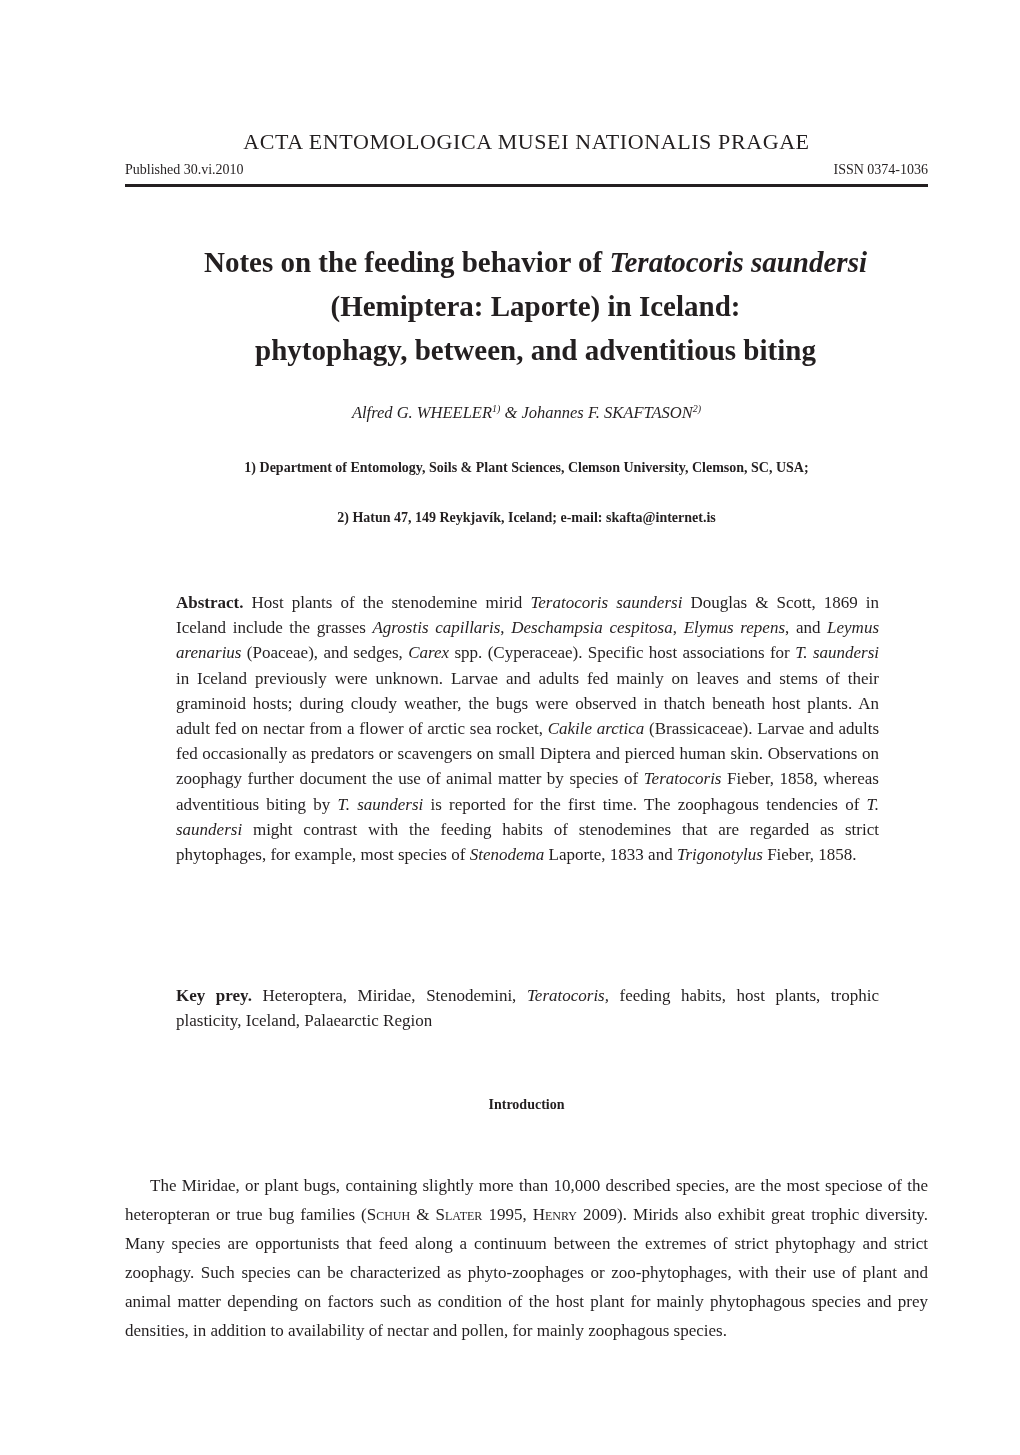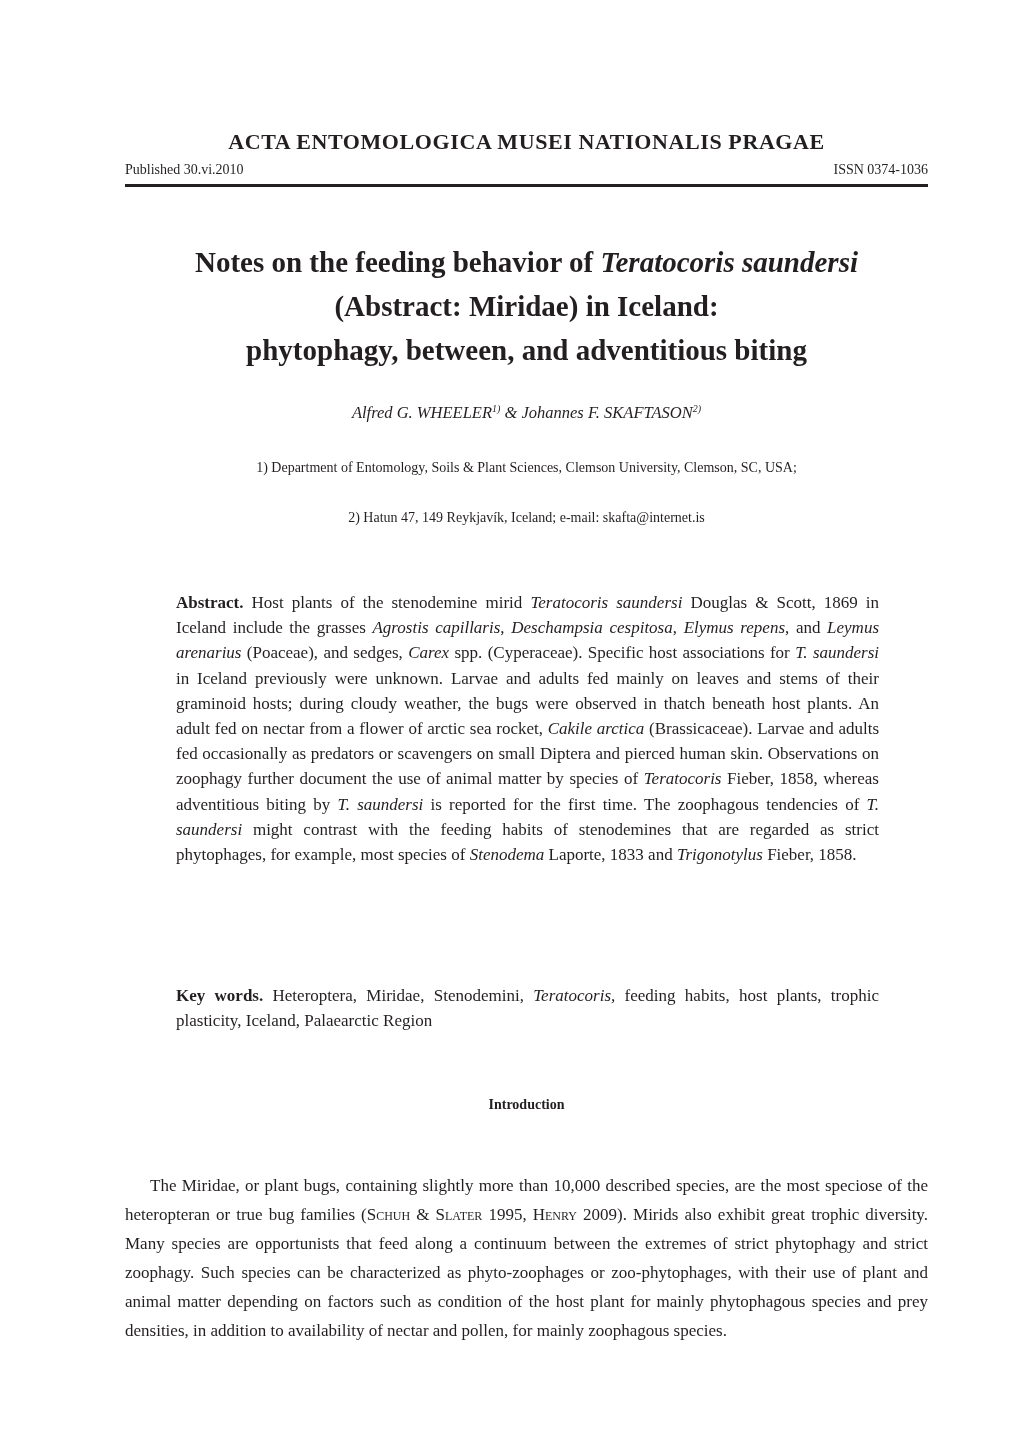--- a/index.html
+++ b/index.html
@@ -1,31 +1,31 @@
 <!DOCTYPE html>
 <html><head>
 <meta charset="utf-8">
 <style>
   html, body { margin: 0; padding: 0; background: #ffffff; }
   body { width: 1020px; height: 1455px; position: relative; overflow: hidden;
          font-family: "Liberation Serif", "DejaVu Serif", serif; color: #231f20; }
   .page { position: absolute; left: 125px; top: 0; width: 803px; }
   .journal { position: absolute; top: 129px; left: 0; width: 803px; text-align: center;
-             font-weight: bold; font-size: 22px; letter-spacing: 0.6px; }
+             font-weight: normal; font-size: 22px; letter-spacing: 0.6px; }
   .meta { position: absolute; top: 162px; left: 0; width: 803px; font-size: 14px; height: 18px; }
   .meta .l { position: absolute; left: 0; }
   .meta .c { position: absolute; left: 0; width: 803px; text-align: center; }
   .meta .r { position: absolute; right: 0; margin-left: 20px; }
   .rule { position: absolute; top: 184px; left: 0; width: 803px; height: 3px; background: #231f20; }
-  .title { position: absolute; top: 240px; left: 0; width: 803px; text-align: center;
+  .title { position: absolute; top: 240px; left: 9px; width: 803px; text-align: center;
            font-weight: bold; font-size: 29px; line-height: 44px; }
   .title i { font-style: italic; }
   .authors { position: absolute; top: 403px; left: 0; width: 803px; text-align: center; font-size: 16.5px; font-style: italic; }
   .authors sup { font-size: 10px; vertical-align: 6px; }
-  .affil { position: absolute; left: 0; width: 803px; text-align: center; font-size: 14px; line-height: 22px; }
+  .affil { position: absolute; left: 0; width: 803px; text-align: center; font-size: 14px; line-height: 22px; font-weight: bold; }
   .abstract { position: absolute; top: 590px; left: 51px; width: 703px; font-size: 17px;
               line-height: 25.2px; text-align: justify; }
   .keywords { position: absolute; top: 983px; left: 51px; width: 703px; font-size: 17px;
               line-height: 25.2px; text-align: justify; }
   b.lead { font-weight: bold; }
   .intro-h { position: absolute; top: 1097px; left: 0; width: 803px; text-align: center;
              font-weight: bold; font-size: 14px; }
   .intro { position: absolute; top: 1143px; left: 0; width: 803px; font-size: 17px;
            line-height: 29px; text-align: justify; text-indent: 25px; margin-top: 28px; }
   .sc { font-variant: small-caps; }
@@ -37,36 +37,36 @@
 <div class="page">
   <div class="journal">ACTA ENTOMOLOGICA MUSEI NATIONALIS PRAGAE</div>
   <div class="meta">
     <span class="l">Published 30.vi.2010</span>
     <span class="r">ISSN 0374-1036</span>
   </div>
   <div class="rule"></div>
 
   <div class="title">
     <div><span>Notes on the feeding behavior of </span><i>Teratocoris saundersi</i></div>
-    <div>(Abstract: Miridae) in Iceland:</div>
+    <div>(Hemiptera: Laporte) in Iceland:</div>
     <div>phytophagy, between, and adventitious biting</div>
   </div>
 
   <div class="authors">
     <span>Alfred G. WHEELER</span><sup>1)</sup><span> &amp; </span><span>Johannes F. SKAFTASON</span><sup>2)</sup>
   </div>
 
   <div class="affil" style="top:457px">
     <div>1) Department of Entomology, Soils &amp; Plant Sciences, Clemson University, Clemson, SC, USA;</div>
   </div>
   <div class="affil" style="top:507px">2) Hatun 47, 149 Reykjavík, Iceland; e-mail: skafta@internet.is</div>
 
   <div class="abstract">
     <b class="lead">Abstract.</b><span id="abstract-body"><span> Host plants of the stenodemine mirid </span><i>Teratocoris saundersi</i><span> Douglas &amp; Scott, 1869 in Iceland include the grasses </span><i>Agrostis capillaris</i><span>, </span><i>Deschampsia cespitosa</i><span>, </span><i>Elymus repens</i><span>, and </span><i>Leymus arenarius</i><span> (Poaceae), and sedges, </span><i>Carex</i><span> spp. (Cyperaceae). Specific host associations for </span><i>T. saundersi</i><span> in Iceland previ­ously were unknown. Larvae and adults fed mainly on leaves and stems of their graminoid hosts; during cloudy weather, the bugs were observed in thatch beneath host plants. An adult fed on nectar from a flower of arctic sea rocket, </span><i>Cakile arctica</i><span> (Brassicaceae). Larvae and adults fed occasionally as predators or scavengers on small Diptera and pierced human skin. Observations on zoophagy further docu­ment the use of animal matter by species of </span><i>Teratocoris</i><span> Fieber, 1858, whereas adventitious biting by </span><i>T. saundersi</i><span> is reported for the first time. The zoophagous tendencies of </span><i>T. saundersi</i><span> might contrast with the feeding habits of stenodemines that are regarded as strict phytophages, for example, most species of </span><i>Stenodema</i><span> Laporte, 1833 and </span><i>Trigonotylus</i><span> Fieber, 1858.</span></span>
   </div>
 
   <div class="keywords">
-    <b class="lead">Key words.</b><span id="keywords-body"><span> Heteroptera, Miridae, Stenodemini, </span><i>Teratocoris,</i><span> feeding habits, host plants, trophic plasticity, Iceland, Palaearctic Region</span></span>
+    <b class="lead">Key prey.</b><span id="keywords-body"><span> Heteroptera, Miridae, Stenodemini, </span><i>Teratocoris,</i><span> feeding habits, host plants, trophic plasticity, Iceland, Palaearctic Region</span></span>
   </div>
 
   <div class="intro-h">Introduction</div>
   <div class="intro" id="intro-body"><span>The Miridae, or plant bugs, containing slightly more than 10,000 described species, are the most speciose of the heteropteran or true bug families (</span><span class="sc">Schuh</span><span> &amp; </span><span class="sc">Slater</span><span> 1995, </span><span class="sc">Henry</span><span> 2009). Mirids also exhibit great trophic diversity. Many species are opportunists that feed along a continuum between the extremes of strict phytophagy and strict zoophagy. Such species can be characterized as phyto-zoophages or zoo-phytophages, with their use of plant and animal matter depending on factors such as condition of the host plant for mainly phytophagous species and prey densities, in addition to availability of nectar and pollen, for mainly zoophagous species.</span></div>
 </div>
 
 </body></html>

